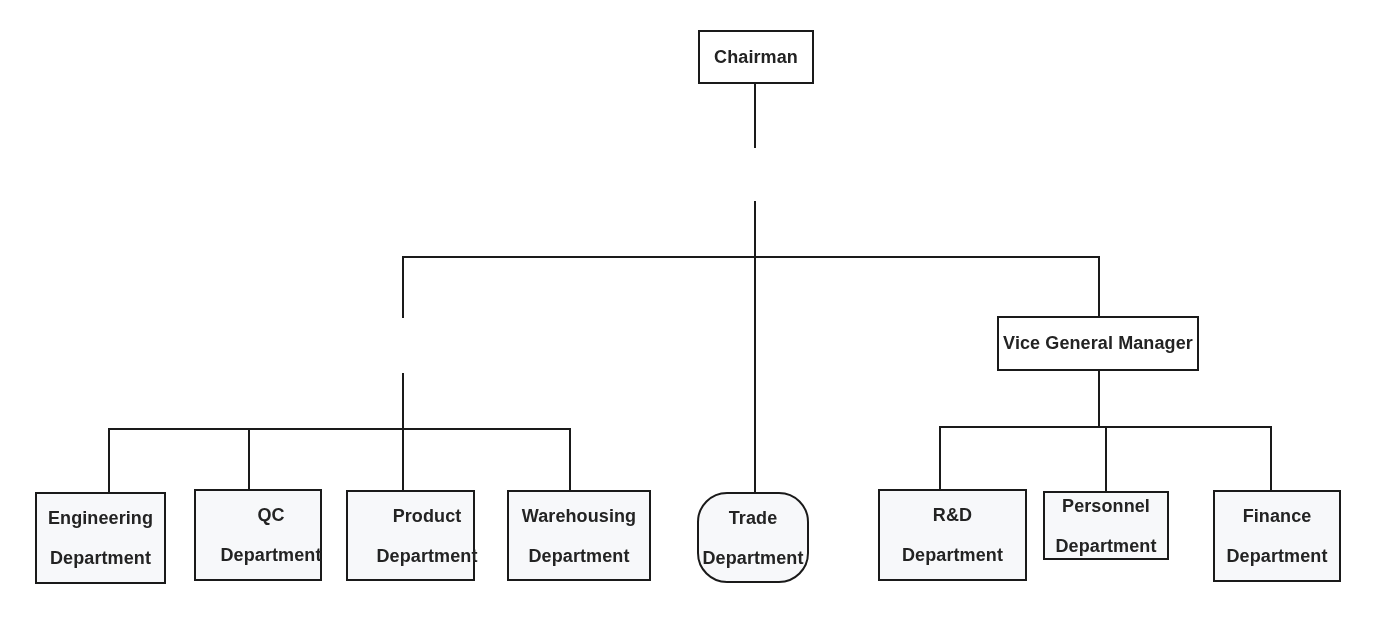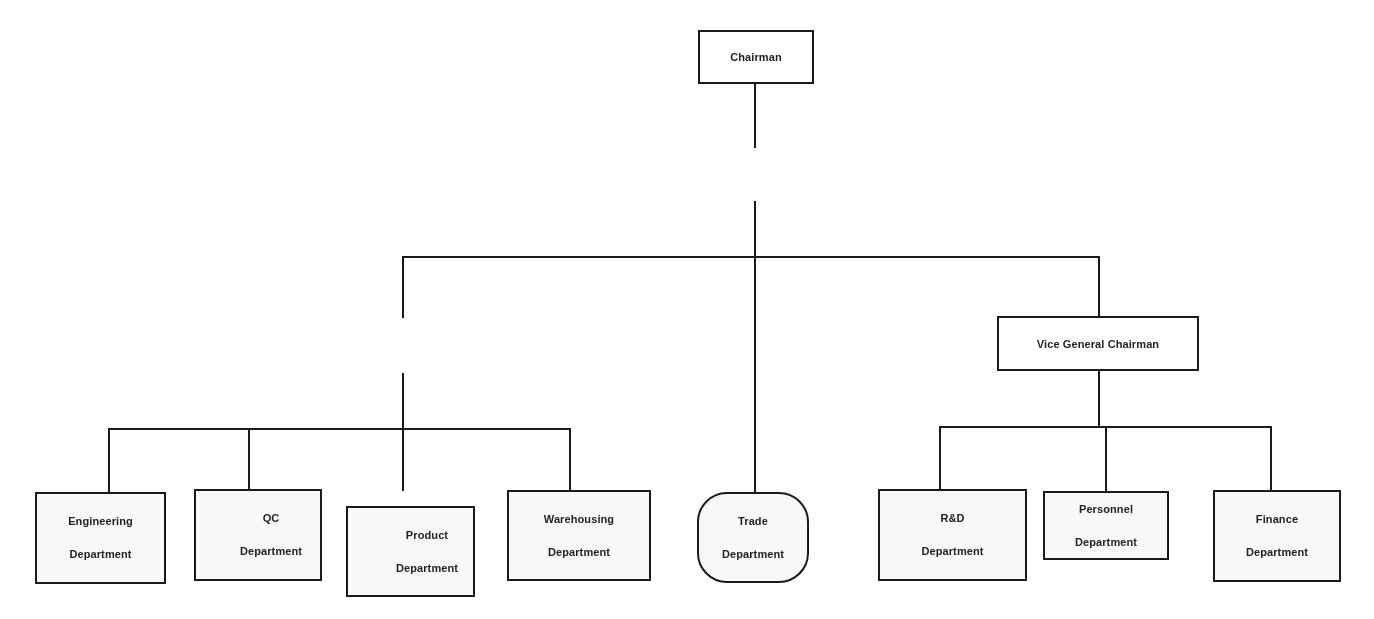--- a/index.html
+++ b/index.html
@@ -19,21 +19,21 @@
     position: absolute;
     box-sizing: border-box;
     border: 2px solid #1a1a1a;
     background: #ffffff;
     display: flex;
     flex-direction: column;
     align-items: center;
     justify-content: center;
     color: #232323;
     font-weight: bold;
-    font-size: 11px;
+    font-size: 18px;
     letter-spacing: 0.1px;
     text-align: center;
     z-index: 2;
   }
   .node.dept {
     background: #f7f8fa;
     line-height: 1;
   }
   .node .l1 { display: block; }
   .node .l2 { display: block; margin-top: 22px; }
@@ -77,34 +77,34 @@
   <div class="conn" style="left:1105px; top:426px; width:2px; height:66px;"></div>
   <div class="conn" style="left:1270px; top:426px; width:2px; height:65px;"></div>
 
   <div class="node" style="left:698px; top:30px; width:116px; height:54px;">
     <span class="l1">Chairman</span>
   </div>
 
 
 
   <div class="node" style="left:997px; top:316px; width:202px; height:55px;">
-    <span class="l1">Vice General Chairman</span>
+    <span class="l1">Vice General Manager</span>
   </div>
 
   <div class="node dept" style="left:35px; top:492px; width:131px; height:92px;">
     <span class="l1">Engineering</span>
     <span class="l2">Department</span>
   </div>
 
   <div class="node dept" style="left:194px; top:489px; width:128px; height:92px;padding-left:26px;">
     <span class="l1">QC</span>
     <span class="l2">Department</span>
   </div>
 
-  <div class="node dept" style="left:346px; top:506px; width:129px; height:91px;padding-left:33px;">
+  <div class="node dept" style="left:346px; top:490px; width:129px; height:91px;padding-left:33px;">
     <span class="l1">Product</span>
     <span class="l2">Department</span>
   </div>
 
   <div class="node dept" style="left:507px; top:490px; width:144px; height:91px;">
     <span class="l1">Warehousing</span>
     <span class="l2">Department</span>
   </div>
 
   <div class="node dept" style="left:697px; top:492px; width:112px; height:91px;border-radius:30px;">

